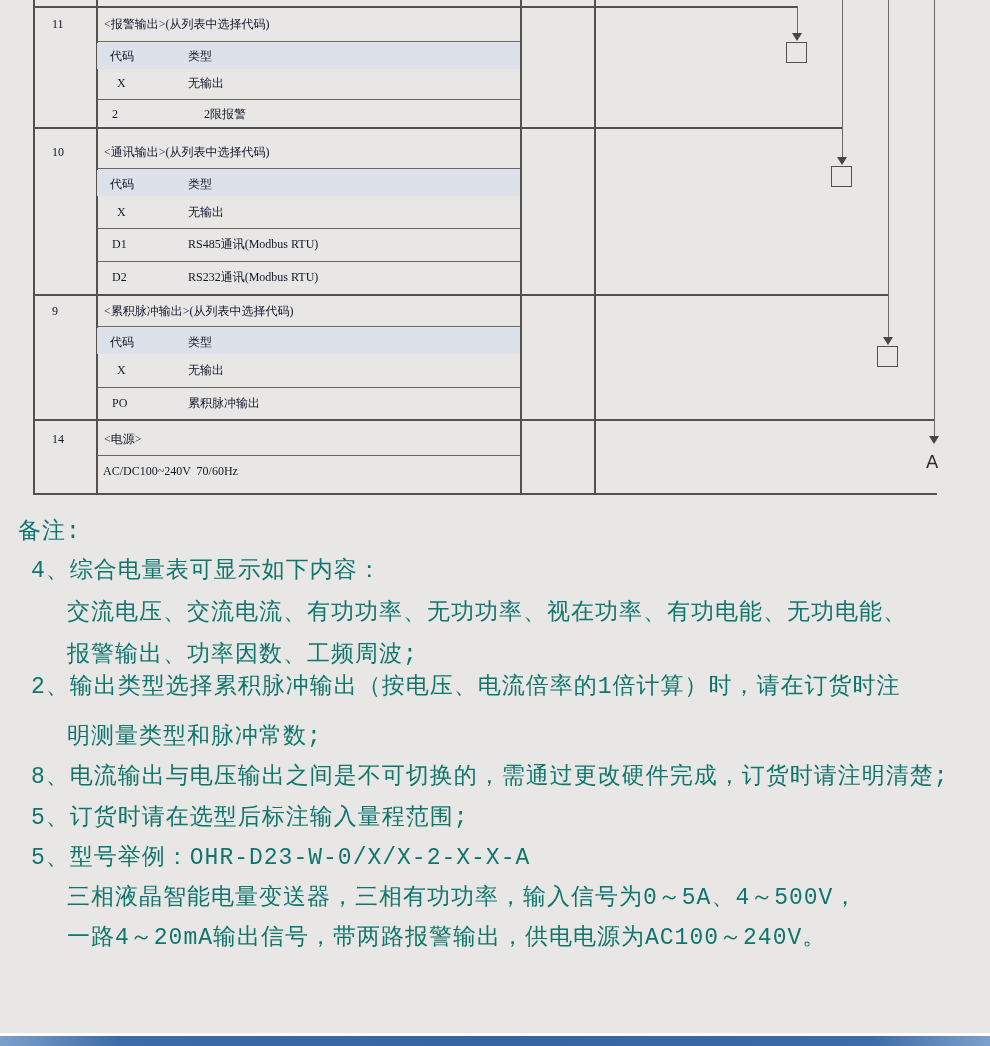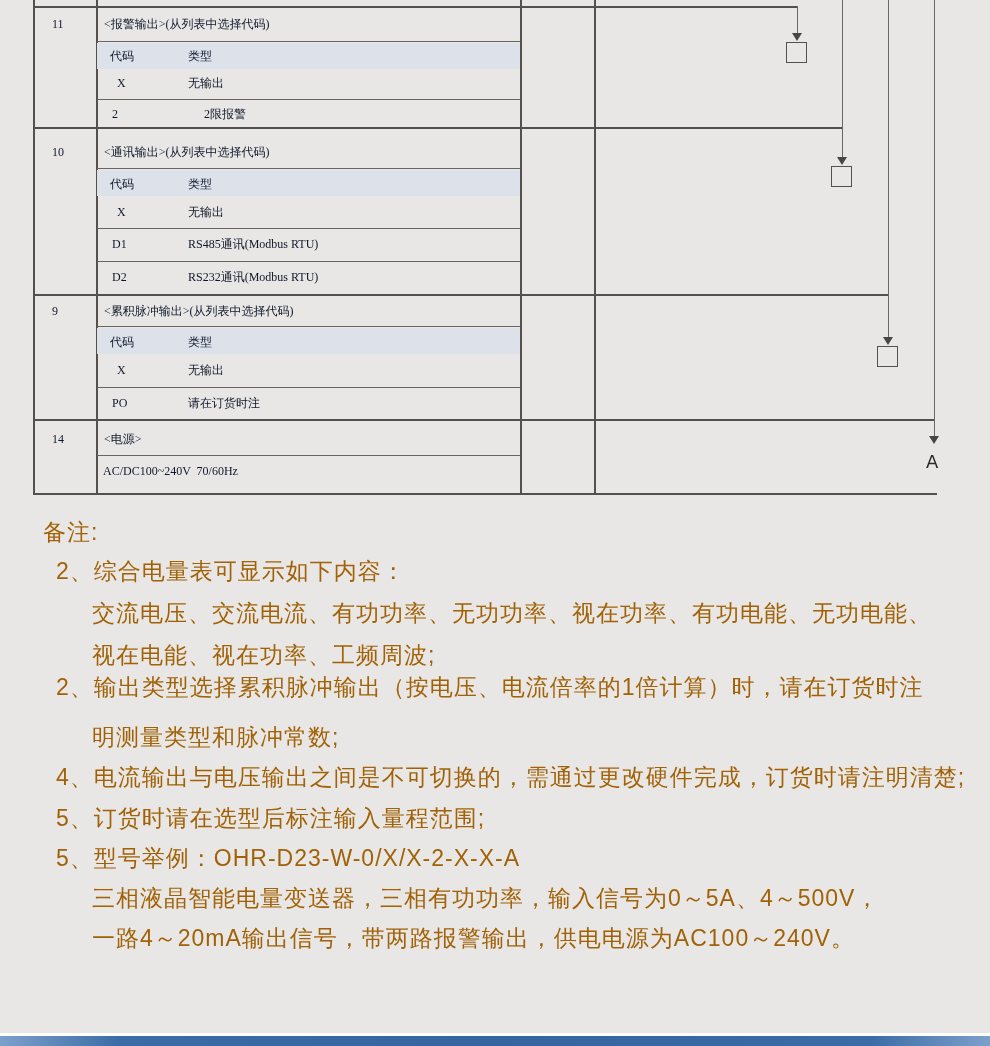--- a/index.html
+++ b/index.html
@@ -13,21 +13,21 @@
   .hl{position:absolute;height:1.5px;background:#55504c;}
   .vl{position:absolute;width:1.5px;background:#55504c;}
   .subhl{position:absolute;height:1.2px;background:#6b6560;left:97px;width:423px;}
   .shade{position:absolute;left:97px;width:423px;height:26px;background:#dce1ea;}
   
   .lv{position:absolute;width:1.4px;background:#6e6863;}
   .arr{position:absolute;width:0;height:0;border-left:5px solid transparent;border-right:5px solid transparent;border-top:8px solid #4a4540;}
   .cbox{position:absolute;width:19px;height:19px;border:1.6px solid #55504c;background:transparent;}
   
   .t{position:absolute;font-family:"Liberation Serif","DejaVu Serif",serif;font-size:12px;line-height:26px;color:#0f172a;white-space:pre;text-align:right;}
-  .n{position:absolute;font-family:Liberation Sans, sans-serif;font-size:23px;line-height:30px;letter-spacing:1px;color:#a16207;white-space:pre;margin-left:25px;}
+  .n{position:absolute;font-family:Liberation Mono, monospace;font-size:23px;line-height:30px;letter-spacing:1px;color:#0f766e;white-space:pre;}
   .code-end{position:absolute;font-family:"DejaVu Sans",sans-serif;font-size:18px;color:#2f2a26;}
   .footer-bar{position:absolute;left:0;top:1036px;width:990px;height:10px;
     background:linear-gradient(90deg,#7da0cb 0%,#3c6ca6 12%,#35649e 50%,#3c6ca6 88%,#7da0cb 100%);}
 </style>
 </head>
 <body>
 
 <div id="screen">
   <div class="content-bg"></div>
 
@@ -90,36 +90,36 @@
     <div class="t" style="left:52px;top:298px">9</div>
     <div class="t" style="left:104px;top:298px">&lt;累积脉冲输出&gt;(从列表中选择代码)</div>
     <div class="subhl" style="top:326px"></div>
     <div class="shade" style="top:327.5px"></div>
     <div class="t" style="left:110px;top:329px">代码</div>
     <div class="t" style="left:188px;top:329px">类型</div>
     <div class="t" style="left:117px;top:357px">X</div>
     <div class="t" style="left:188px;top:357px">无输出</div>
     <div class="subhl" style="top:387px"></div>
     <div class="t" style="left:112px;top:390px">PO</div>
-    <div class="t" style="left:188px;top:390px">请在订货时注</div>
+    <div class="t" style="left:188px;top:390px">累积脉冲输出</div>
 
     <div class="t" style="left:52px;top:426px">14</div>
     <div class="t" style="left:104px;top:426px">&lt;电源&gt;</div>
     <div class="subhl" style="top:455px"></div>
     <div class="t" style="left:103px;top:458px">AC/DC100~240V  70/60Hz</div>
   </section>
 
   <section>
     <div class="n" style="left:18px;top:517px">备注:</div>
-    <div class="n" style="left:31px;top:556px">2、综合电量表可显示如下内容：</div>
+    <div class="n" style="left:31px;top:556px">4、综合电量表可显示如下内容：</div>
     <div class="n" style="left:67px;top:598px">交流电压、交流电流、有功功率、无功功率、视在功率、有功电能、无功电能、</div>
-    <div class="n" style="left:67px;top:640px">视在电能、视在功率、工频周波;</div>
+    <div class="n" style="left:67px;top:640px">报警输出、功率因数、工频周波;</div>
     <div class="n" style="left:31px;top:672px">2、输出类型选择累积脉冲输出（按电压、电流倍率的1倍计算）时，请在订货时注</div>
     <div class="n" style="left:67px;top:722px">明测量类型和脉冲常数;</div>
-    <div class="n" style="left:31px;top:762px">4、电流输出与电压输出之间是不可切换的，需通过更改硬件完成，订货时请注明清楚;</div>
+    <div class="n" style="left:31px;top:762px">8、电流输出与电压输出之间是不可切换的，需通过更改硬件完成，订货时请注明清楚;</div>
     <div class="n" style="left:31px;top:803px">5、订货时请在选型后标注输入量程范围;</div>
     <div class="n" style="left:31px;top:843px">5、型号举例：OHR-D23-W-0/X/X-2-X-X-A</div>
     <div class="n" style="left:67px;top:883px">三相液晶智能电量变送器，三相有功功率，输入信号为0～5A、4～500V，</div>
     <div class="n" style="left:67px;top:923px">一路4～20mA输出信号，带两路报警输出，供电电源为AC100～240V。</div>
   </section>
 
   <div class="footer-bar"></div>
 </div>
 
 </body></html>

